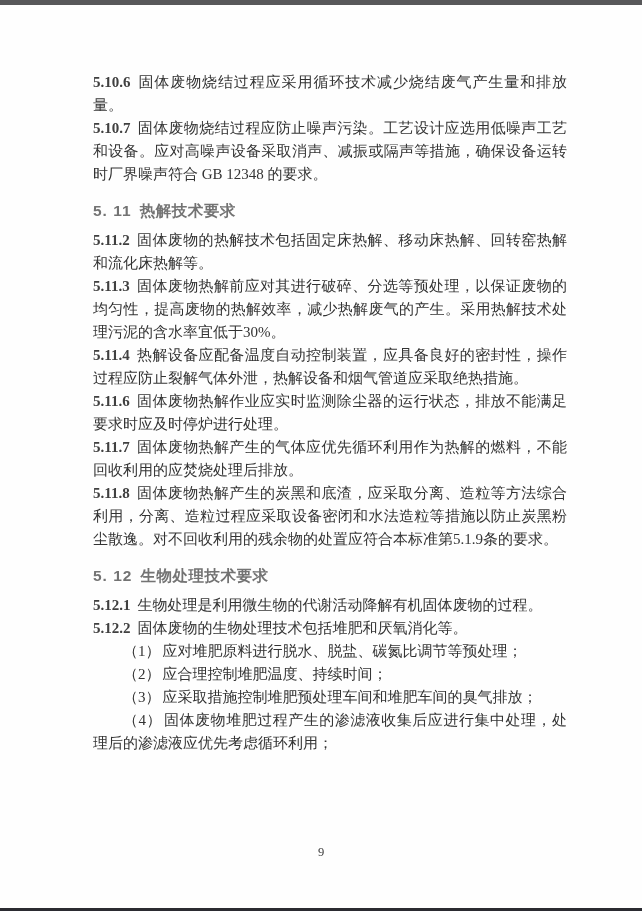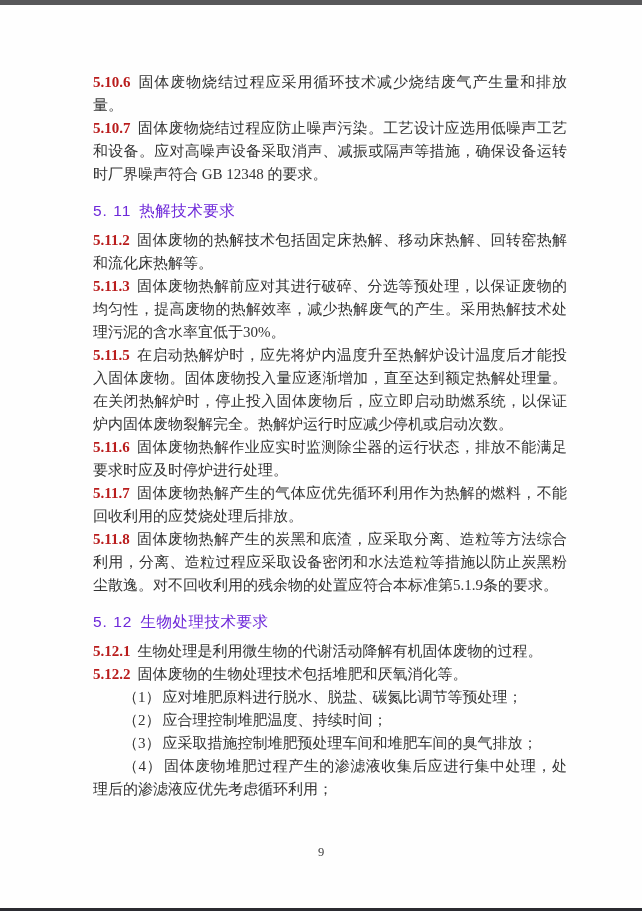--- a/index.html
+++ b/index.html
@@ -32,29 +32,29 @@
     width: 474px;
   }
   p.clause {
     font-size: 15px;
     line-height: 23px;
     text-align: justify;
     color: #333333;
   }
   p.clause .num {
     font-weight: bold;
-    color: #b91c1c;
+    color: #404040;
     margin-right: 7px;
   }
   h2.section-heading {
     font-family: "Liberation Sans", "DejaVu Sans", sans-serif;
     font-size: 15.5px;
     line-height: 23px;
-    font-weight: normal;
-    color: #6d28d9;
+    font-weight: bold;
+    color: #737373;
     margin-top: 13px;
     margin-bottom: 7px;
     letter-spacing: 0.5px;
   }
   h2.section-heading .hnum {
     margin-right: 8px;
     letter-spacing: 1px;
   }
   p.item {
     font-size: 15px;
@@ -87,22 +87,22 @@
 
     <p class="clause"><span class="num">5.10.7</span><span>固体废物烧结过程应防止噪声污染。工艺设计应选用低噪声工艺和设备。应对高噪声设备采取消声、减振或隔声等措施，确保设备运转时厂界噪声符合 GB 12348 的要求。</span></p>
 
     <h2 class="section-heading"><span class="hnum">5. 11</span><span>热解技术要求</span></h2>
 
 
     <p class="clause"><span class="num">5.11.2</span><span>固体废物的热解技术包括固定床热解、移动床热解、回转窑热解和流化床热解等。</span></p>
 
     <p class="clause"><span class="num">5.11.3</span><span>固体废物热解前应对其进行破碎、分选等预处理，以保证废物的均匀性，提高废物的热解效率，减少热解废气的产生。采用热解技术处理污泥的含水率宜低于30%。</span></p>
 
+    <p class="clause"><span class="num">5.11.4</span><span>热解设备应配备温度自动控制装置，应具备良好的密封性，操作过程应防止裂解气体外泄，热解设备和烟气管道应采取绝热措施。</span></p>
 
-    <p class="clause"><span class="num">5.11.5</span><span>在启动热解炉时，应先将炉内温度升至热解炉设计温度后才能投入固体废物。固体废物投入量应逐渐增加，直至达到额定热解处理量。在关闭热解炉时，停止投入固体废物后，应立即启动助燃系统，以保证炉内固体废物裂解完全。热解炉运行时应减少停机或启动次数。</span></p>
 
     <p class="clause"><span class="num">5.11.6</span><span>固体废物热解作业应实时监测除尘器的运行状态，排放不能满足要求时应及时停炉进行处理。</span></p>
 
     <p class="clause"><span class="num">5.11.7</span><span>固体废物热解产生的气体应优先循环利用作为热解的燃料，不能回收利用的应焚烧处理后排放。</span></p>
 
     <p class="clause"><span class="num">5.11.8</span><span>固体废物热解产生的炭黑和底渣，应采取分离、造粒等方法综合利用，分离、造粒过程应采取设备密闭和水法造粒等措施以防止炭黑粉尘散逸。对不回收利用的残余物的处置应符合本标准第5.1.9条的要求。</span></p>
 
     <h2 class="section-heading"><span class="hnum">5. 12</span><span>生物处理技术要求</span></h2>
 
     <p class="clause"><span class="num">5.12.1</span><span>生物处理是利用微生物的代谢活动降解有机固体废物的过程。</span></p>

